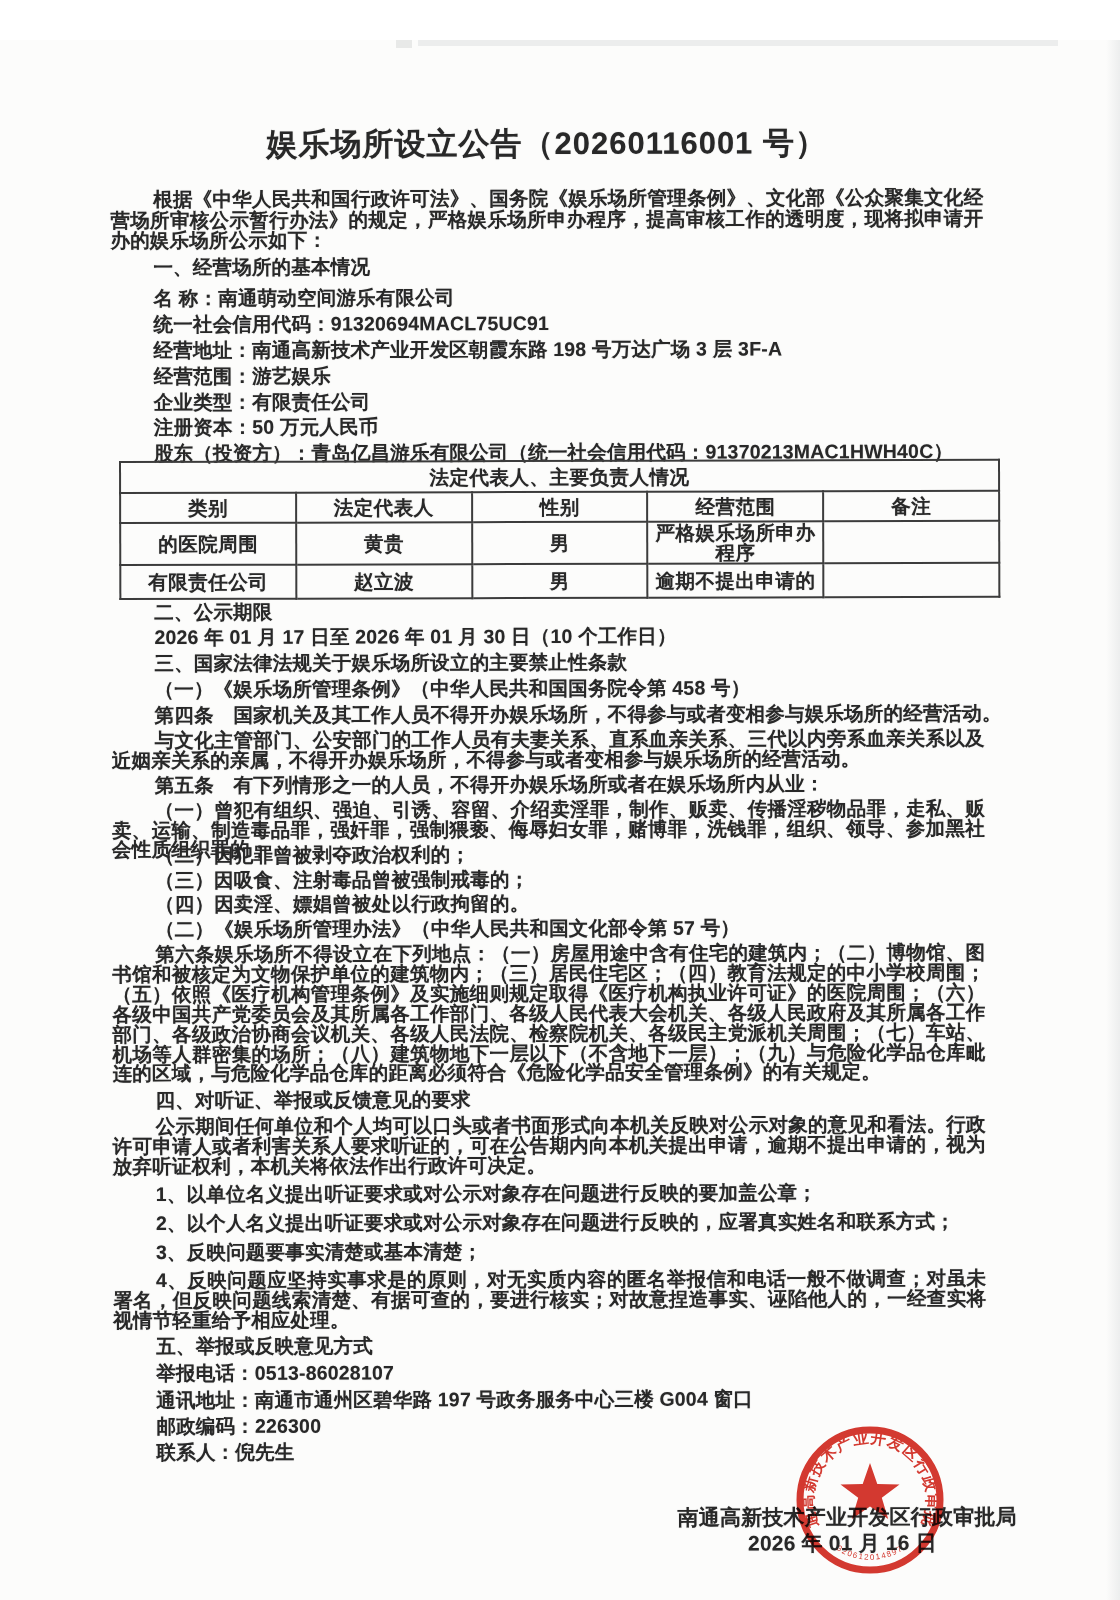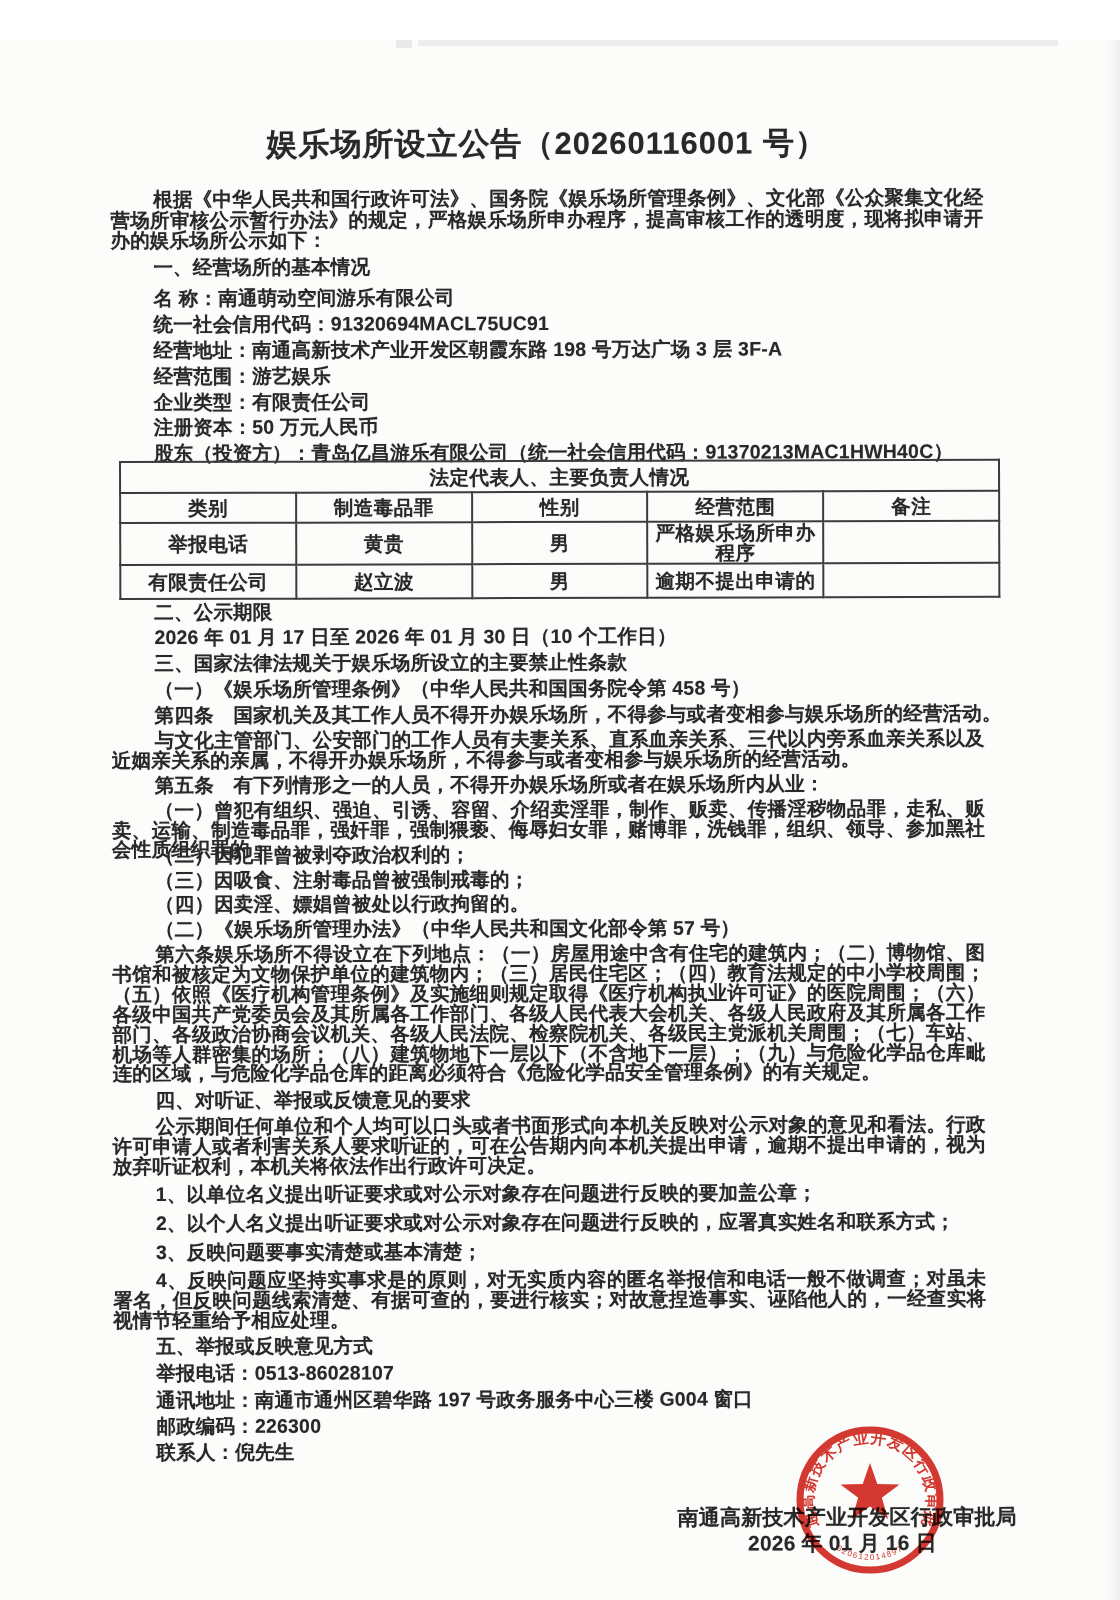--- a/index.html
+++ b/index.html
@@ -86,27 +86,27 @@
       <div class="info-line">股东（投资方）：青岛亿昌游乐有限公司（统一社会信用代码：91370213MAC1HWH40C）</div>
     </div>
 
     <table class="legal">
       <tbody>
           <tr class="cap-row">
         <td colspan="5">法定代表人、主要负责人情况</td>
       </tr>
       <tr class="head-row">
         <td class="col-c1">类别</td>
-        <td class="col-c2">制造毒品罪</td>
+        <td class="col-c2">法定代表人</td>
         <td class="col-c3">性别</td>
         <td class="col-c4">经营范围</td>
         <td class="col-c5">备注</td>
       </tr>
       <tr class="data-row">
-        <td>举报电话</td>
+        <td>的医院周围</td>
         <td>黄贵</td>
         <td>男</td>
         <td>严格娱乐场所申办程序</td>
         <td></td>
       </tr>
       <tr class="data-row">
         <td>有限责任公司</td>
         <td>赵立波</td>
         <td>男</td>
         <td>逾期不提出申请的</td>

